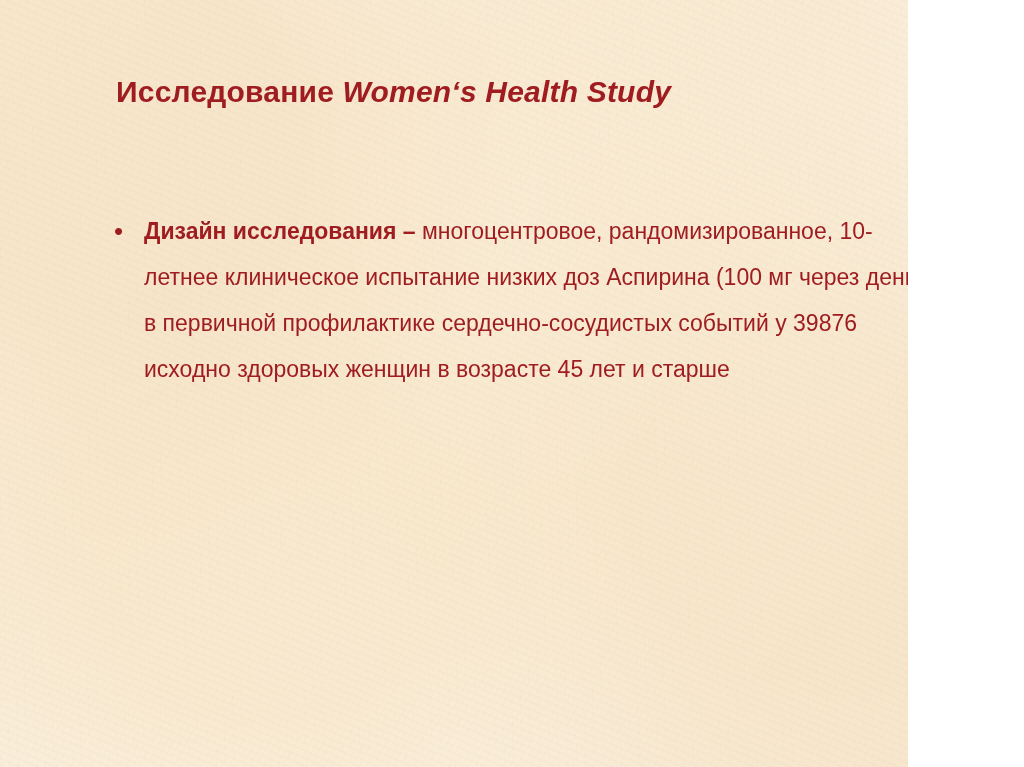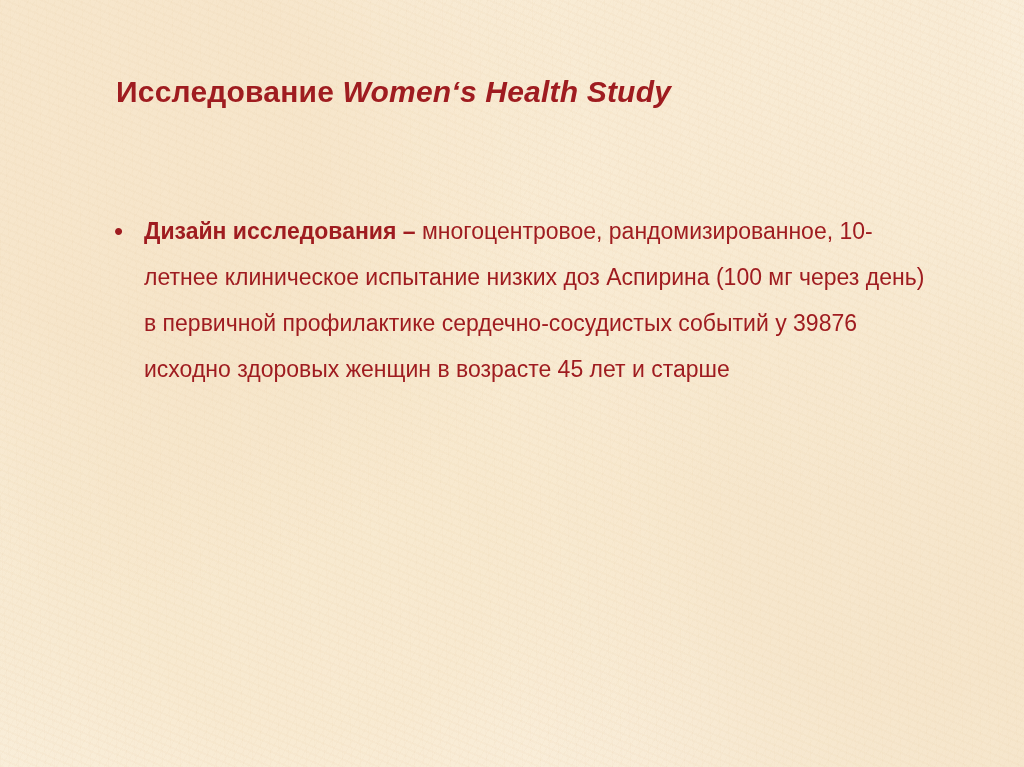--- a/index.html
+++ b/index.html
@@ -7,21 +7,21 @@
     padding: 0;
   }
   body {
     width: 1024px;
     height: 767px;
     overflow: hidden;
     font-family: "Liberation Sans", sans-serif;
   }
   .slide {
     position: relative;
-    width: 1024px;
+    width: 908px;
     height: 767px;
     box-sizing: border-box;
     background-color: #fbf0dc;
     background-image:
       radial-gradient(circle at 12% 18%, rgba(246,228,200,0.85) 0 18%, rgba(251,240,220,0) 42%),
       radial-gradient(circle at 78% 12%, rgba(248,234,210,0.8) 0 16%, rgba(251,240,220,0) 40%),
       radial-gradient(circle at 30% 72%, rgba(247,231,203,0.75) 0 20%, rgba(251,240,220,0) 46%),
       radial-gradient(circle at 88% 66%, rgba(245,227,198,0.7) 0 18%, rgba(251,240,220,0) 44%),
       radial-gradient(circle at 55% 45%, rgba(250,238,216,0.9) 0 25%, rgba(251,240,220,0) 55%),
       linear-gradient(135deg, #fcf3e3 0%, #f8ecd6 35%, #fcf4e6 60%, #f7e9d2 100%);

